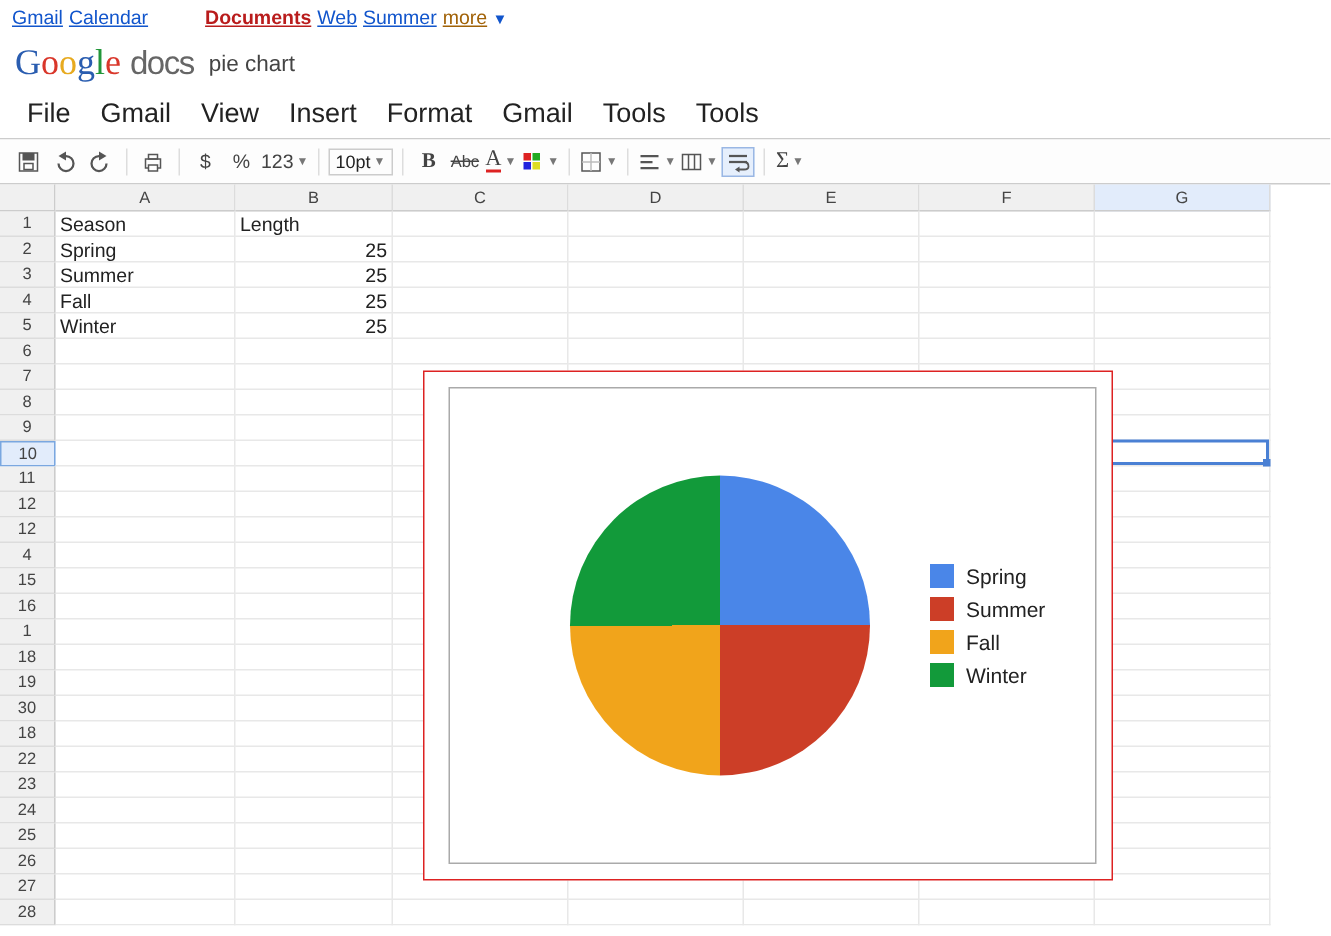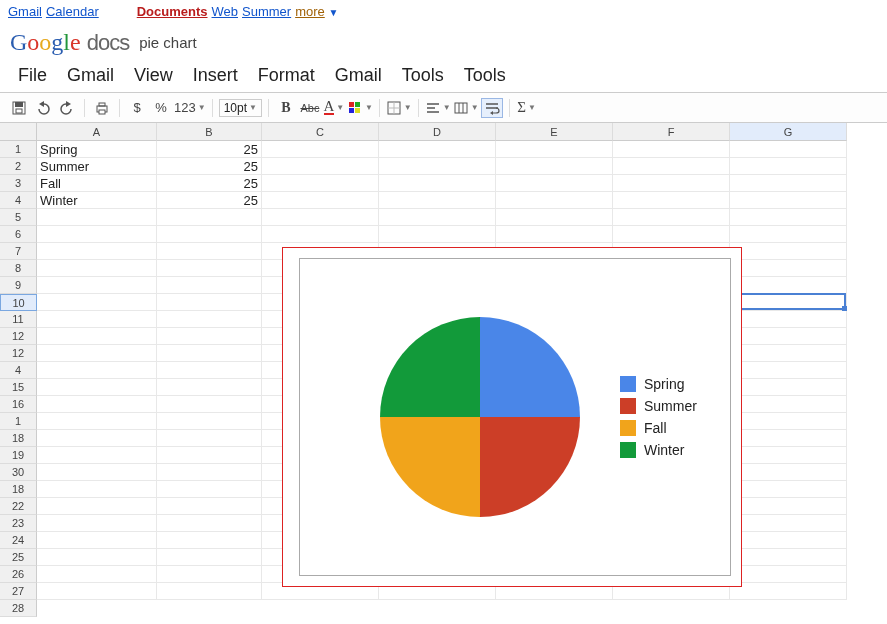--- a/index.html
+++ b/index.html
@@ -229,20 +229,29 @@
       <div class="colhdr colA">A</div>
       <div class="colhdr colB">B</div>
       <div class="colhdr colC">C</div>
       <div class="colhdr colD">D</div>
       <div class="colhdr colE">E</div>
       <div class="colhdr colF">F</div>
       <div class="colhdr colG sel">G</div>
     </div>
     <div class="cells" id="cells">
         <div class="row">
+          <div class="cell colA">Season</div>
+          <div class="cell colB">Length</div>
+          <div class="cell colC"></div>
+          <div class="cell colD"></div>
+          <div class="cell colE"></div>
+          <div class="cell colF"></div>
+          <div class="cell colG"></div>
+        </div>
+        <div class="row">
           <div class="cell colA">Spring</div>
           <div class="cell colB num">25</div>
           <div class="cell colC"></div>
           <div class="cell colD"></div>
           <div class="cell colE"></div>
           <div class="cell colF"></div>
           <div class="cell colG"></div>
         </div>
         <div class="row">
           <div class="cell colA">Summer</div>

